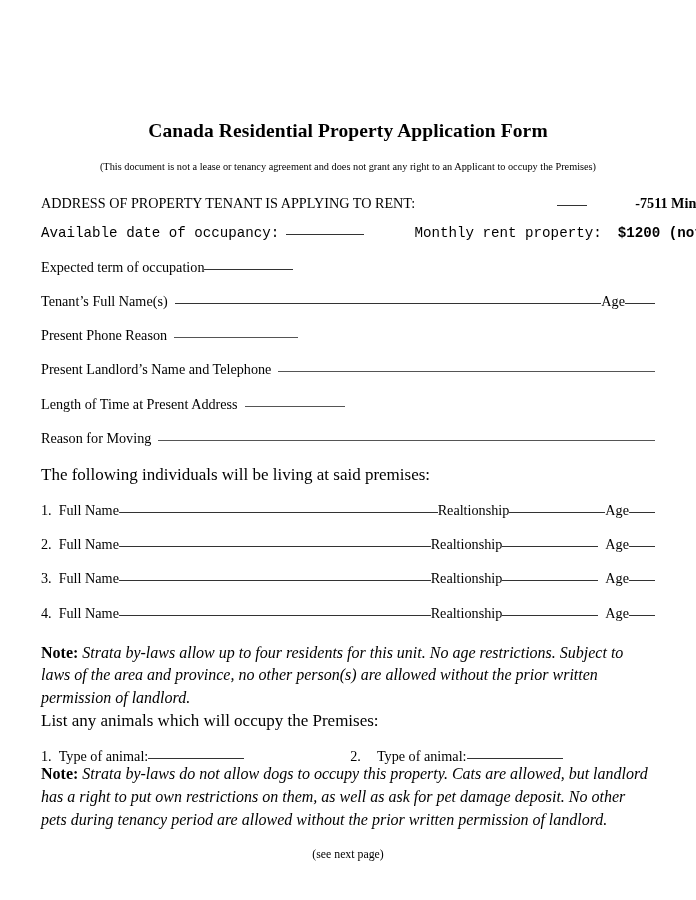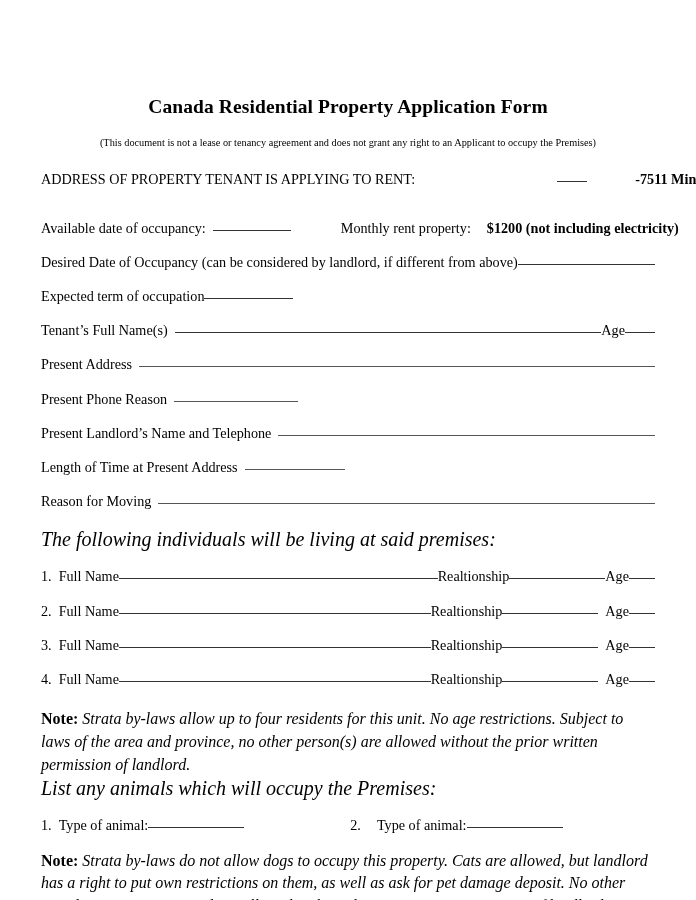--- a/index.html
+++ b/index.html
@@ -19,42 +19,42 @@
     position: relative;
     width: 696px;
     height: 900px;
     box-sizing: border-box;
     padding: 0 41px;
     background: #ffffff;
     overflow: hidden;
   }
 
   
-  .title-block { padding-top: 96px; text-align: center; }
+  .title-block { padding-top: 120px; text-align: center; }
   .doc-title {
     font-size: 19.5px;
     font-weight: bold;
     letter-spacing: .1px;
     line-height: 1.1;
   }
   .doc-subtitle {
     font-size: 10.3px;
     line-height: 1.25;
     margin-top: 20px;
   }
 
   
   .row {
     font-size: 14.2px;
     line-height: 1;
     display: flex;
     align-items: baseline;
     white-space: nowrap;
   }
-  .row-gap-1 { margin-top: 34px; }
+  .row-gap-1 { margin-top: 15px; font-family: Liberation Mono, monospace; }
   .row-gap-2 { margin-top: 20px; }
 
   .lbl { flex: 0 0 auto; }
   .lbl-bold { font-weight: bold; }
 
   
   .rule {
     flex: 0 0 auto;
     border-bottom: 1.1px solid #333;
     height: 0;
@@ -94,41 +94,41 @@
     line-height: 1.42;
     font-style: italic;
     text-align: left;
     white-space: normal;
   }
   .note b, .note .note-label {
     font-style: normal;
     font-weight: bold;
   }
   .note-1 { margin-top: 22px; }
-  .note-2 { margin-top: 17px; }
+  .note-2 { }
 
   
   .animals-row {
     font-size: 14.2px;
     line-height: 1;
     display: flex;
     align-items: baseline;
     white-space: nowrap;
     margin-top: 20px;
   }
   .animals-row .a-rule { flex: 0 0 96px; border-bottom: 1.1px solid #333; height: 0; position: relative; top:-2px; }
   .animals-gap { flex: 0 0 auto; width: 106px; }
 
   .footer-note {
     margin-top: 16px;
     text-align: center;
     font-size: 11.8px;
   }
 
-  .heading-line { margin-top: 21px; font-size: 20px; line-height: 1; font-style: italic; }
+  .heading-line { margin-top: 21px; font-size: 17px; line-height: 1; }
 </style>
 </head>
 <body>
 
 <div class="page">
 
   <div class="title-block">
     <div class="doc-title">Canada Residential Property Application Form</div>
     <div class="doc-subtitle">(This document is not a lease or tenancy agreement and does not grant any right to an Applicant to occupy the Premises)</div>
   </div>
@@ -143,43 +143,34 @@
   <div class="row row-gap-1">
     <span class="lbl">Available date of occupancy:</span>
     <span class="sp-sm"></span>
     <span class="rule" style="width:78px;"></span>
     <span class="lbl" style="width:50px;"></span>
     <span class="lbl">Monthly rent property:</span>
     <span class="sp-md"></span>
     <span class="lbl lbl-bold">$1200 (not including electricity)</span>
   </div>
 
-  <div class="row row-gap-2">
-    <span class="lbl">Desired Date of Occupancy (can be considered by landlord, if different from above)</span>
-    <span class="rule-grow"></span>
-  </div>
 
   <div class="row row-gap-2">
     <span class="lbl">Expected term of occupation</span>
     <span class="rule" style="width:89px;"></span>
   </div>
 
   <div class="row row-gap-2">
     <span class="lbl">Tenant’s Full Name(s)</span>
     <span class="sp-sm"></span>
     <span class="rule-grow"></span>
     <span class="lbl">Age</span>
     <span class="rule" style="width:30px;"></span>
   </div>
 
-  <div class="row row-gap-2">
-    <span class="lbl">Present Address</span>
-    <span class="sp-sm"></span>
-    <span class="rule-grow rule-thin"></span>
-  </div>
 
   <div class="row row-gap-2">
     <span class="lbl">Present Phone Reason</span>
     <span class="sp-sm"></span>
     <span class="rule rule-thin" style="width:124px;"></span>
   </div>
 
   <div class="row row-gap-2">
     <span class="lbl">Present Landlord’s Name and Telephone</span>
     <span class="sp-sm"></span>

